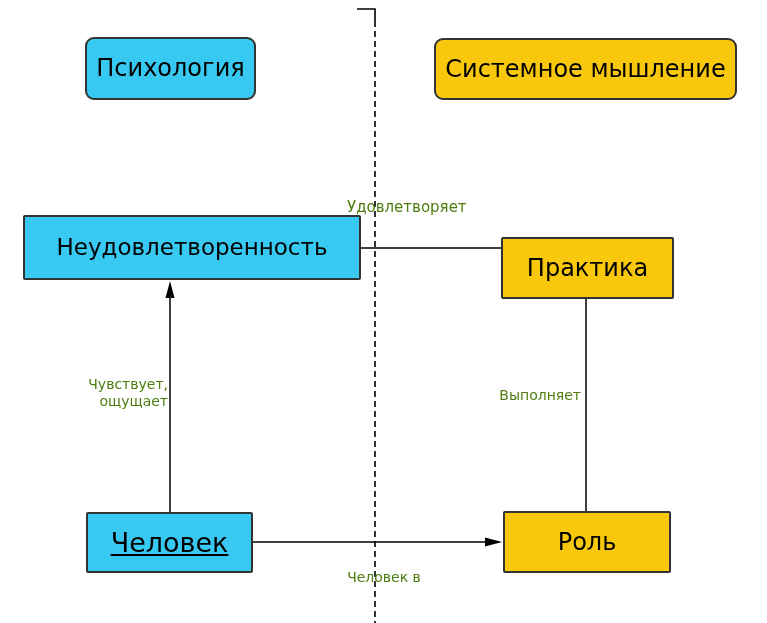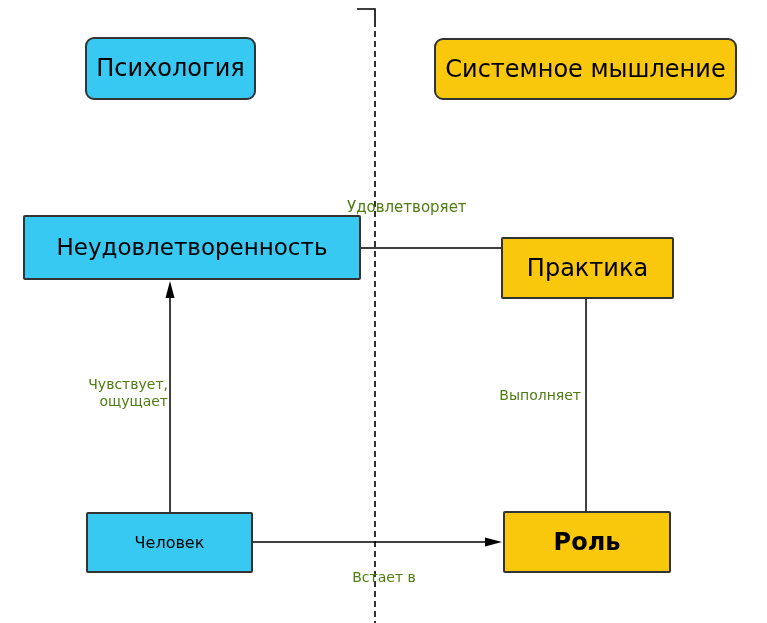--- a/index.html
+++ b/index.html
@@ -36,22 +36,22 @@
   }
   .fill-psychology { background: var(--color-psychology_fill, #38c9f2); }
   .fill-systems    { background: var(--color-systems_fill, #f9c70b); }
   .rounded { border-radius: 9px; }
   .sq      { border-radius: 2px; }
 
   #box-psychology      { left: 85px;  top: 37px;  width: 171px; height: 63px; font-size: 24px; }
   #box-systems         { left: 434px; top: 38px;  width: 303px; height: 62px; font-size: 24px; }
   #box-dissatisfaction { left: 23px;  top: 215px; width: 338px; height: 65px; font-size: 23px; }
   #box-practice        { left: 501px; top: 217px; width: 173px; height: 62px; font-size: 24px; margin-top: 20px; }
-  #box-person          { left: 86px;  top: 512px; width: 167px; height: 61px; font-size: 16px; }
-  #box-role            { left: 503px; top: 511px; width: 168px; height: 62px; font-size: 24px; font-weight: bold; }
+  #box-person          { left: 86px;  top: 512px; width: 167px; height: 61px; font-size: 27px; text-decoration: underline; }
+  #box-role            { left: 503px; top: 511px; width: 168px; height: 62px; font-size: 24px; }
 
   .edge-label {
     position: absolute;
     font-size: 14px;
     color: #4d7c0f;
     line-height: 17px;
   }
   #label-satisfies { left: 347px; top: 199px; width: 140px; font-size: 15px; }
   #label-feels     { left: 50px;  top: 376px; width: 118px; text-align: right; white-space: pre-line; }
   #label-performs  { left: 458px; top: 387px; width: 123px; text-align: right; }
@@ -104,15 +104,15 @@
     <span>Роль</span>
   </div>
 
   <div class="edge-label" id="label-satisfies">Удовлетворяет</div>
 
   <div class="edge-label" id="label-performs">Выполняет</div>
 
   <div class="edge-label" id="label-feels">Чувствует,
 ощущает</div>
 
-  <div class="edge-label" id="label-enters">Встает в</div>
+  <div class="edge-label" id="label-enters">Человек в</div>
 
 </div>
 
 </body></html>

